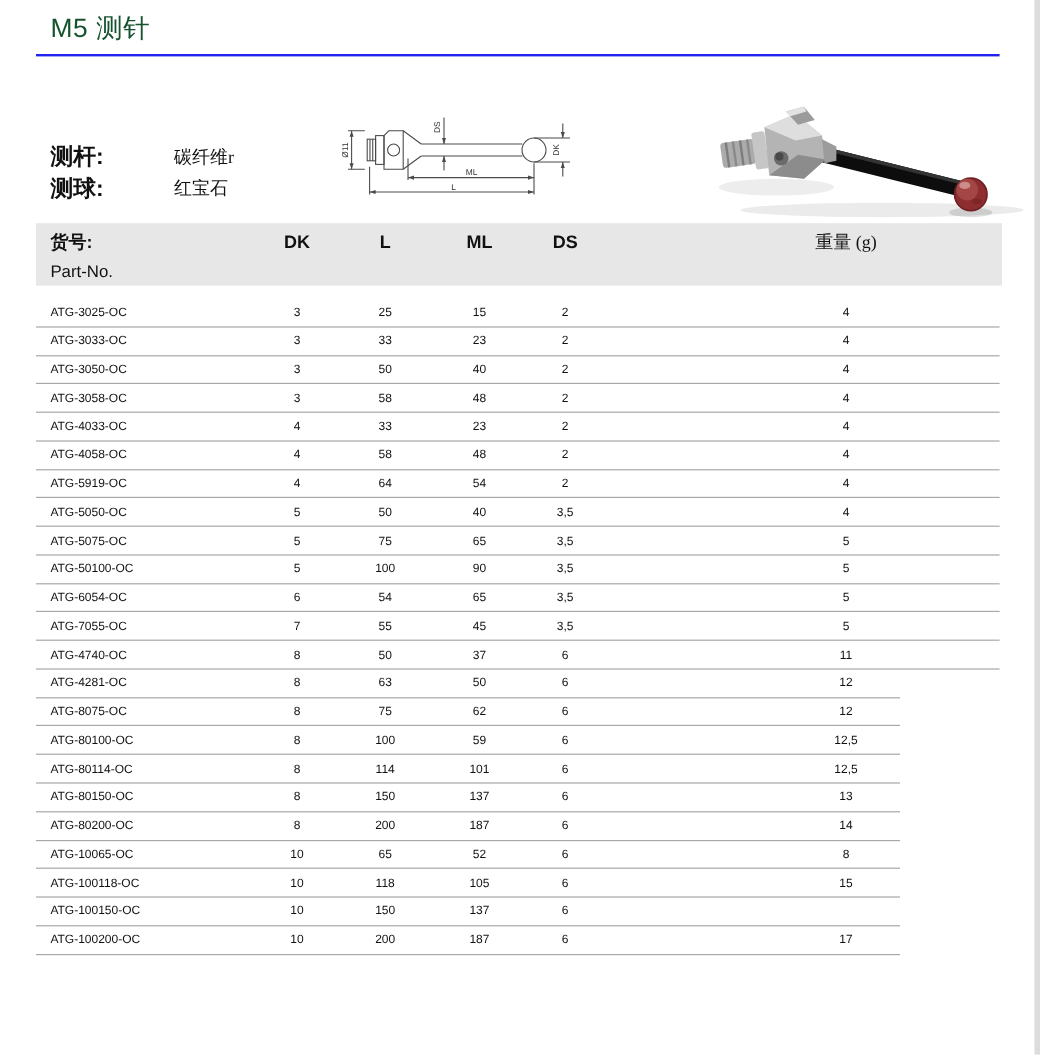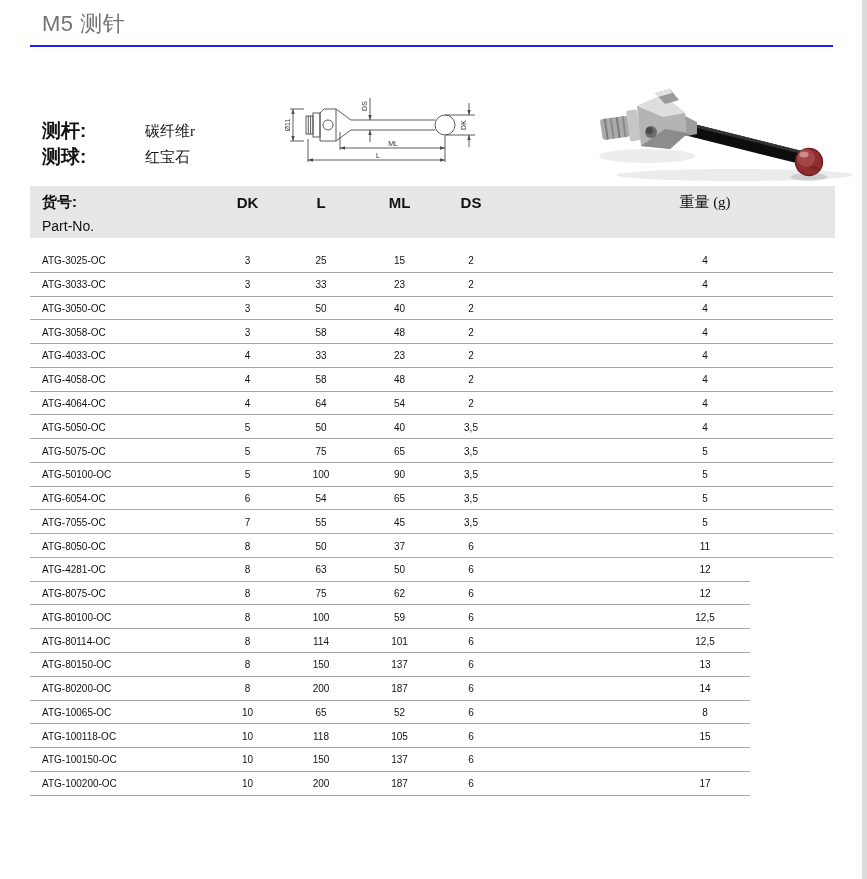--- a/index.html
+++ b/index.html
@@ -2,21 +2,21 @@
 <html><head>
 <meta charset="utf-8">
 <style>
   html,body{margin:0;padding:0;background:#ffffff;}
   body{width:867px;height:879px;position:relative;overflow:hidden;
        font-family:"Liberation Sans",sans-serif;color:#111;}
   .page{position:absolute;inset:0;background:#fff;}
   .right-edge{position:absolute;top:0;right:0;width:5px;height:879px;background:#dcdcdc;}
 
   
-  .title{position:absolute;left:42px;top:9px;font-size:22px;color:#737373;letter-spacing:.5px;}
+  .title{position:absolute;left:42px;top:9px;font-size:22px;color:#14532d;letter-spacing:.5px;}
   .title-rule{position:absolute;left:30px;top:45px;width:803px;height:2px;background:#2222ee;}
 
   
   .specs{position:absolute;left:42px;top:118px;}
   .spec-row{display:flex;height:26px;align-items:center;}
   .spec-label{width:103px;font-weight:bold;font-size:19px;}
   .spec-value{font-family:"Liberation Serif",serif;font-size:15px;}
 
   
   .drawing{position:absolute;left:283px;top:84px;}
@@ -220,21 +220,21 @@
       <div class="t-row">
         <span class="cell c-part">ATG-4058-OC</span>
         <span class="cell c-dk">4</span>
         <span class="cell c-l">58</span>
         <span class="cell c-ml">48</span>
         <span class="cell c-ds">2</span>
         <span class="cell c-gap"></span>
         <span class="cell c-w">4</span>
       </div>
       <div class="t-row">
-        <span class="cell c-part">ATG-4064-OC</span>
+        <span class="cell c-part">ATG-5919-OC</span>
         <span class="cell c-dk">4</span>
         <span class="cell c-l">64</span>
         <span class="cell c-ml">54</span>
         <span class="cell c-ds">2</span>
         <span class="cell c-gap"></span>
         <span class="cell c-w">4</span>
       </div>
       <div class="t-row">
         <span class="cell c-part">ATG-5050-OC</span>
         <span class="cell c-dk">5</span>
@@ -274,21 +274,21 @@
       <div class="t-row">
         <span class="cell c-part">ATG-7055-OC</span>
         <span class="cell c-dk">7</span>
         <span class="cell c-l">55</span>
         <span class="cell c-ml">45</span>
         <span class="cell c-ds">3,5</span>
         <span class="cell c-gap"></span>
         <span class="cell c-w">5</span>
       </div>
       <div class="t-row">
-        <span class="cell c-part">ATG-8050-OC</span>
+        <span class="cell c-part">ATG-4740-OC</span>
         <span class="cell c-dk">8</span>
         <span class="cell c-l">50</span>
         <span class="cell c-ml">37</span>
         <span class="cell c-ds">6</span>
         <span class="cell c-gap"></span>
         <span class="cell c-w">11</span>
       </div>
       <div class="t-row narrow">
         <span class="cell c-part">ATG-4281-OC</span>
         <span class="cell c-dk">8</span>

